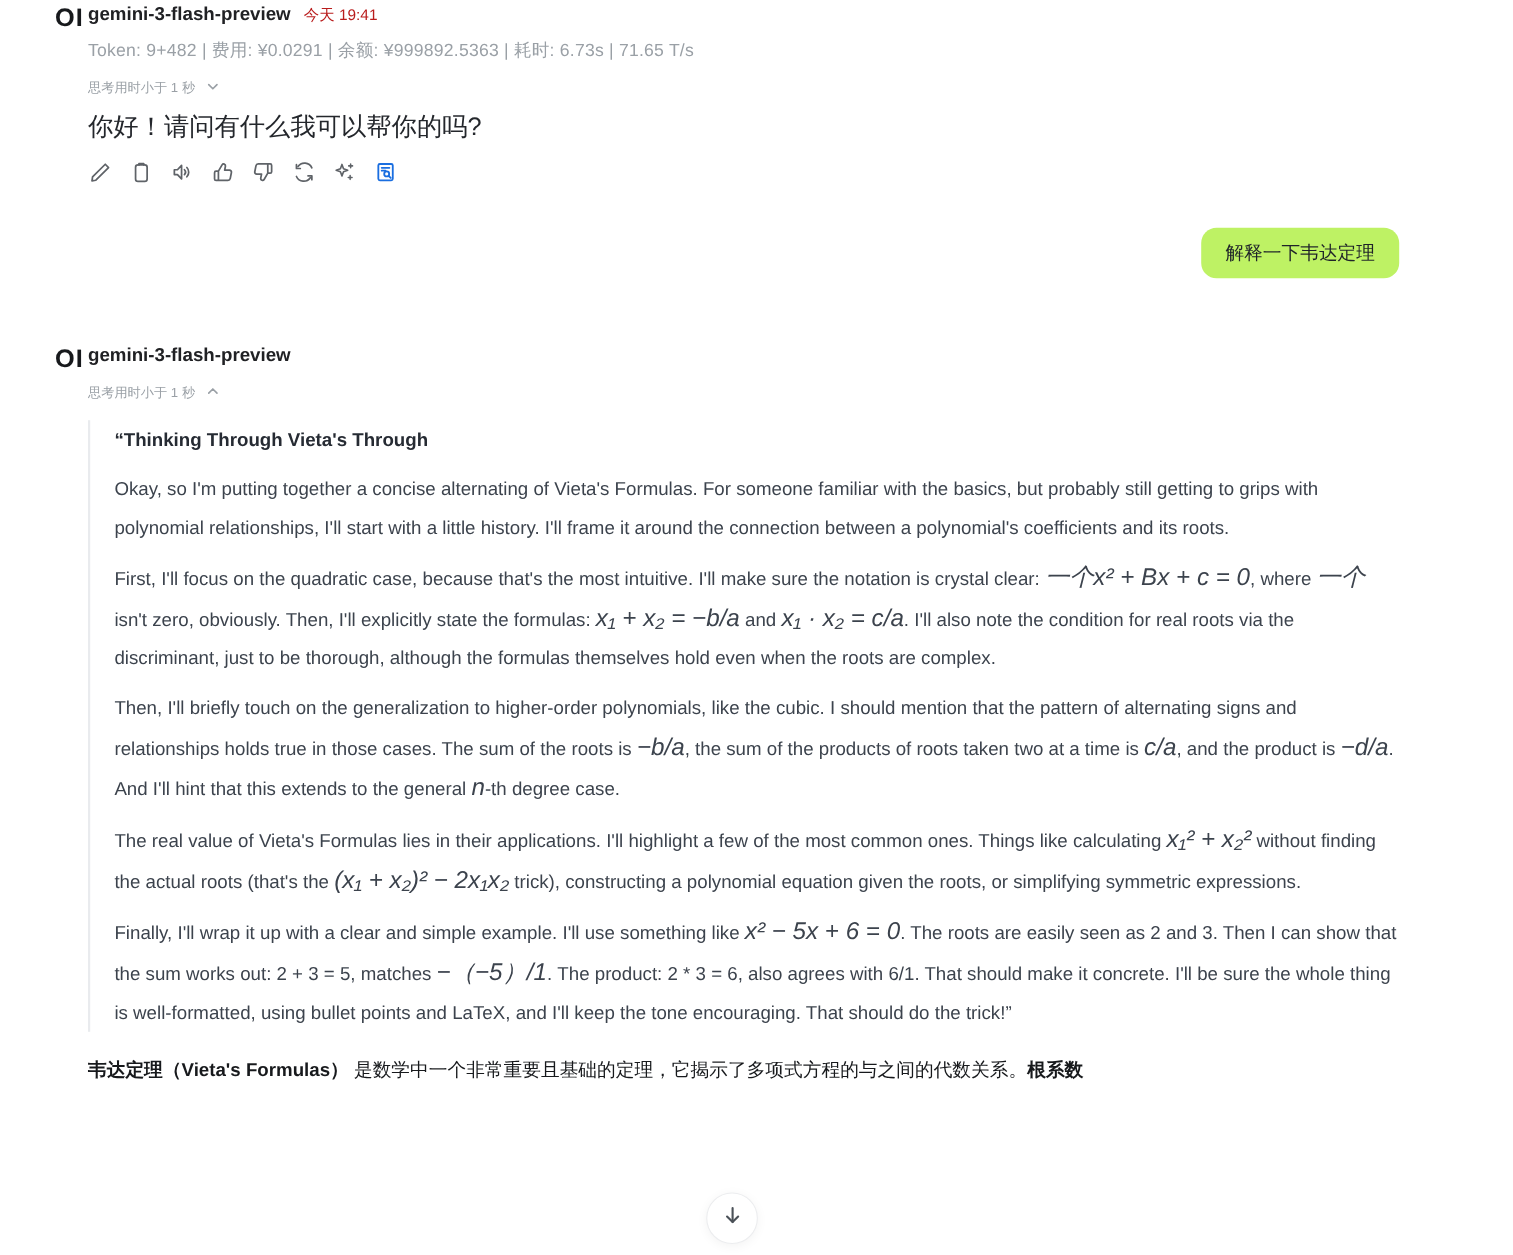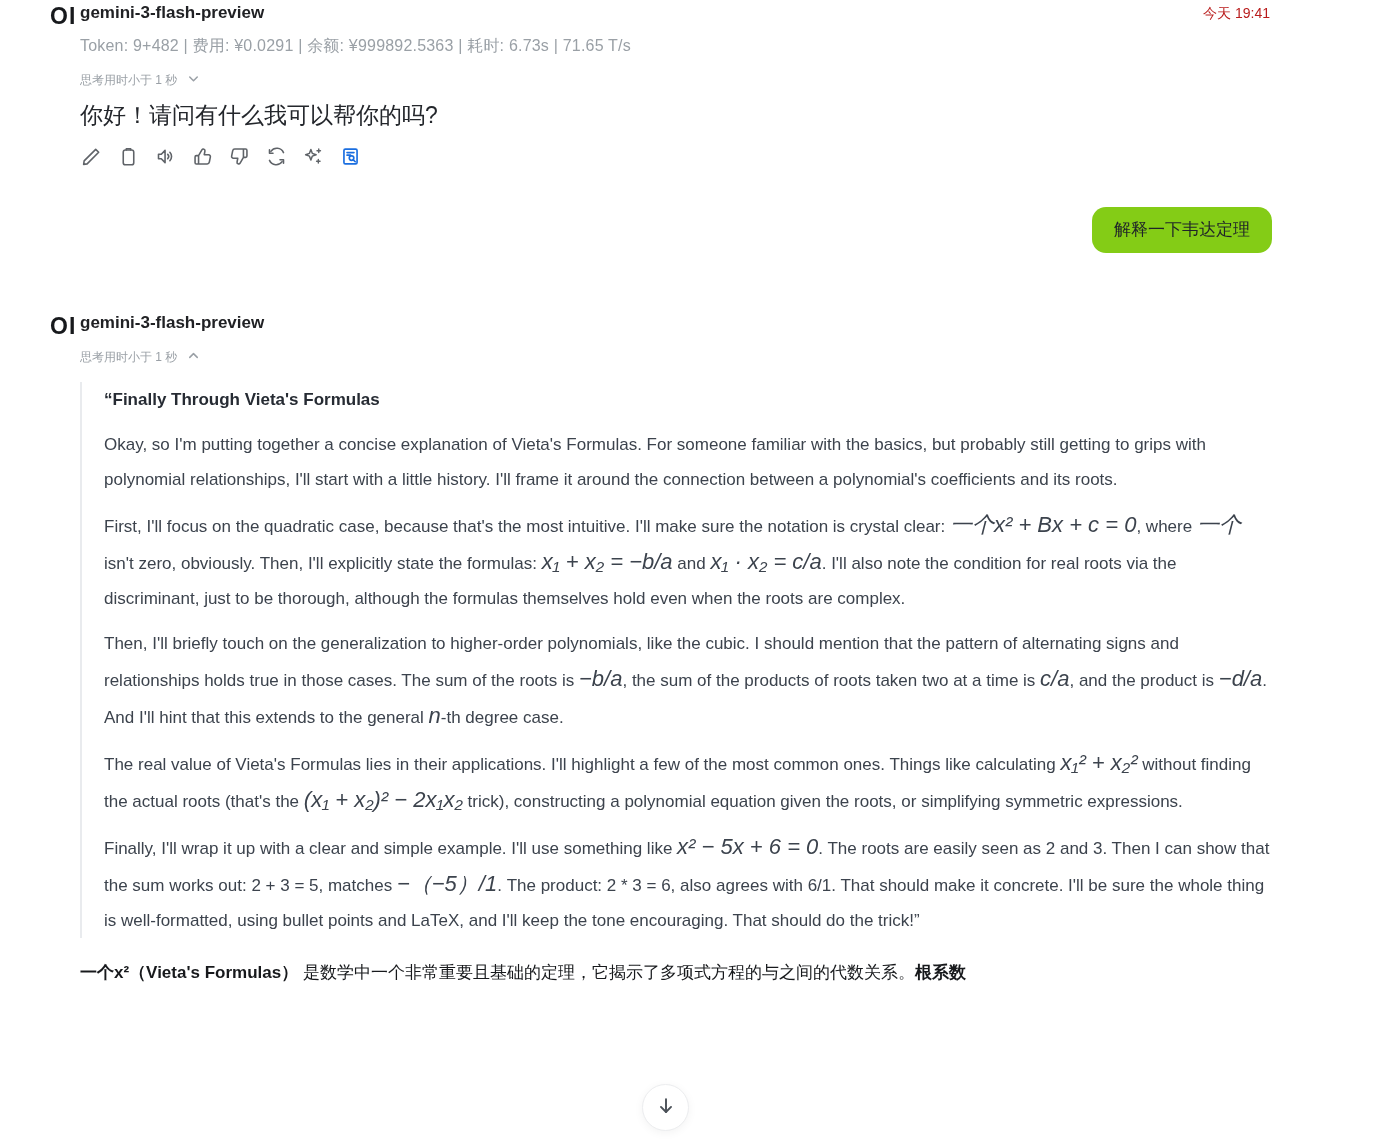--- a/index.html
+++ b/index.html
@@ -8,39 +8,39 @@
 
   .message { position:absolute; display:flex; }
   #msg1 { top:2px; left:50px; right:105px; }
   #msg2 { top:312px; left:50px; right:105px; }
 
   .avatar-col { width:30px; flex:0 0 auto; }
   .avatar { font-weight:800; font-size:23px; letter-spacing:1px; color:#17191c; line-height:28px; }
 
   .msg-body { flex:1 1 auto; min-width:0; }
 
-  .msg-header { display:flex; align-items:baseline; gap:12px;justify-content:space-between; }
+  .msg-header { display:flex; align-items:baseline; gap:12px; }
   .model-name { font-size:17px; font-weight:700; color:#202124; line-height:22px; }
   .timestamp { font-size:14px; color:#b91c1c; }
 
   .stats { margin-top:12px; font-size:16px; color:#9aa0a6; letter-spacing:0.2px; }
 
   .think-toggle { margin-top:14px; display:inline-flex; align-items:center; gap:9px;
                   font-size:12px; color:#9aa0a6; cursor:pointer; }
   .think-toggle svg { stroke:#9aa0a6; }
 
   .msg-text { margin-top:14px; font-size:23px; color:#24272c; line-height:24px; }
 
   .actions { margin-top:18px; display:flex; align-items:center; gap:15px; }
   .action-btn { width:22px; height:22px; display:flex; align-items:center; justify-content:center;
                 background:none; border:none; cursor:pointer; color:#5f6368; padding:0; }
   .action-btn svg { display:block; }
 
   .user-row { position:absolute; top:207px; right:103px; }
-  .user-bubble { background:#84cc16; border-radius:14px; padding:12px 22px;
+  .user-bubble { background:#bef264; border-radius:14px; padding:12px 22px;
                  font-size:17px; color:#1f2329; line-height:22px; }
 
   .thinking-block { margin-top:16px; border-left:2px solid #e9ebee; padding-left:22px;
                     color:#3c434d; font-size:17px; line-height:35px; }
   .think-title { font-weight:700; color:#262b33; margin-bottom:5px; }
   .thinking-block p { margin:10px 0; }
 
   .seg-math { font-family:Liberation Sans, sans-serif; font-style:italic; font-size:22px; }
   .seg-bold { font-weight:700; color:#17191c; }
 
@@ -144,28 +144,28 @@
     </div>
     <div class="think-toggle">
       <span>思考用时小于 1 秒</span>
       <span>
         <svg width="15" height="15" viewBox="0 0 24 24" fill="none" stroke-width="2.4" stroke-linecap="round" stroke-linejoin="round">
             <path d="M6 15l6-6 6 6"></path>
           </svg>
       </span>
     </div>
     <div class="thinking-block">
-      <div class="think-title">“Finally Through Vieta's Formulas</div>
-      <p><span>Okay, so I'm putting together a concise explanation of Vieta's Formulas. For someone familiar with the basics, but probably still getting to grips with polynomial relationships, I'll start with a little history. I'll frame it around the connection between a polynomial's coefficients and its roots.</span></p>
+      <div class="think-title">“Thinking Through Vieta's Through</div>
+      <p><span>Okay, so I'm putting together a concise alternating of Vieta's Formulas. For someone familiar with the basics, but probably still getting to grips with polynomial relationships, I'll start with a little history. I'll frame it around the connection between a polynomial's coefficients and its roots.</span></p>
       <p><span>First, I'll focus on the quadratic case, because that's the most intuitive. I'll make sure the notation is crystal clear: </span><span class="seg-math">一个x² + Bx + c = 0</span><span>, where </span><span class="seg-math">一个</span><span> isn't zero, obviously. Then, I'll explicitly state the formulas: </span><span class="seg-math">x₁ + x₂ = −b/a</span><span> and </span><span class="seg-math">x₁ · x₂ = c/a</span><span>. I'll also note the condition for real roots via the discriminant, just to be thorough, although the formulas themselves hold even when the roots are complex.</span></p>
       <p><span>Then, I'll briefly touch on the generalization to higher-order polynomials, like the cubic. I should mention that the pattern of alternating signs and relationships holds true in those cases. The sum of the roots is </span><span class="seg-math">−b/a</span><span>, the sum of the products of roots taken two at a time is </span><span class="seg-math">c/a</span><span>, and the product is </span><span class="seg-math">−d/a</span><span>. And I'll hint that this extends to the general </span><span class="seg-math">n</span><span>-th degree case.</span></p>
       <p><span>The real value of Vieta's Formulas lies in their applications. I'll highlight a few of the most common ones. Things like calculating </span><span class="seg-math">x₁² + x₂²</span><span> without finding the actual roots (that's the </span><span class="seg-math">(x₁ + x₂)² − 2x₁x₂</span><span> trick), constructing a polynomial equation given the roots, or simplifying symmetric expressions.</span></p>
       <p><span>Finally, I'll wrap it up with a clear and simple example. I'll use something like </span><span class="seg-math">x² − 5x + 6 = 0</span><span>. The roots are easily seen as 2 and 3. Then I can show that the sum works out: 2 + 3 = 5, matches </span><span class="seg-math">−（−5）/1</span><span>. The product: 2 * 3 = 6, also agrees with 6/1. That should make it concrete. I'll be sure the whole thing is well-formatted, using bullet points and LaTeX, and I'll keep the tone encouraging. That should do the trick!”</span></p>
     </div>
-    <div class="answer-line"><span class="seg-bold">一个x²（Vieta's Formulas）</span><span> 是数学中一个非常重要且基础的定理，它揭示了多项式方程的与之间的代数关系。</span><span class="seg-bold">根系数</span></div>
+    <div class="answer-line"><span class="seg-bold">韦达定理（Vieta's Formulas）</span><span> 是数学中一个非常重要且基础的定理，它揭示了多项式方程的与之间的代数关系。</span><span class="seg-bold">根系数</span></div>
   </div>
 </div>
 
 <div class="scroll-btn">
   <span>
     <svg width="22" height="22" viewBox="0 0 24 24" fill="none" stroke-width="2.1" stroke-linecap="round" stroke-linejoin="round">
         <path d="M12 4.5v14"></path>
         <path d="M6.5 13l5.5 5.5L17.5 13"></path>
       </svg>
   </span>

